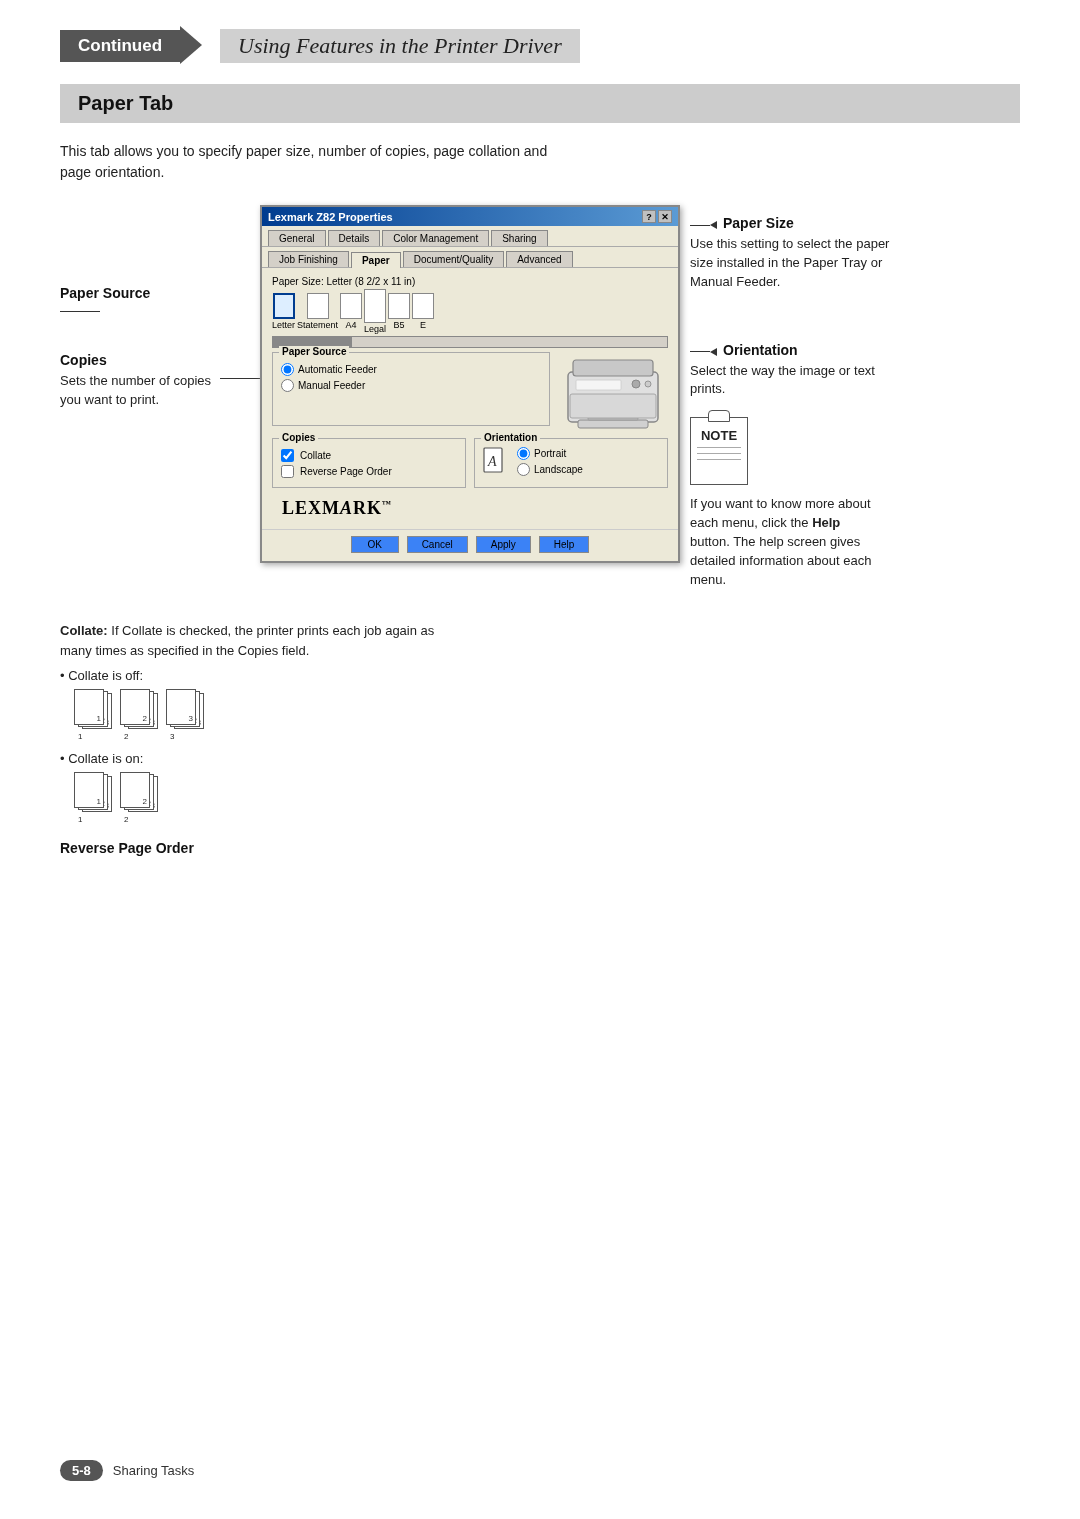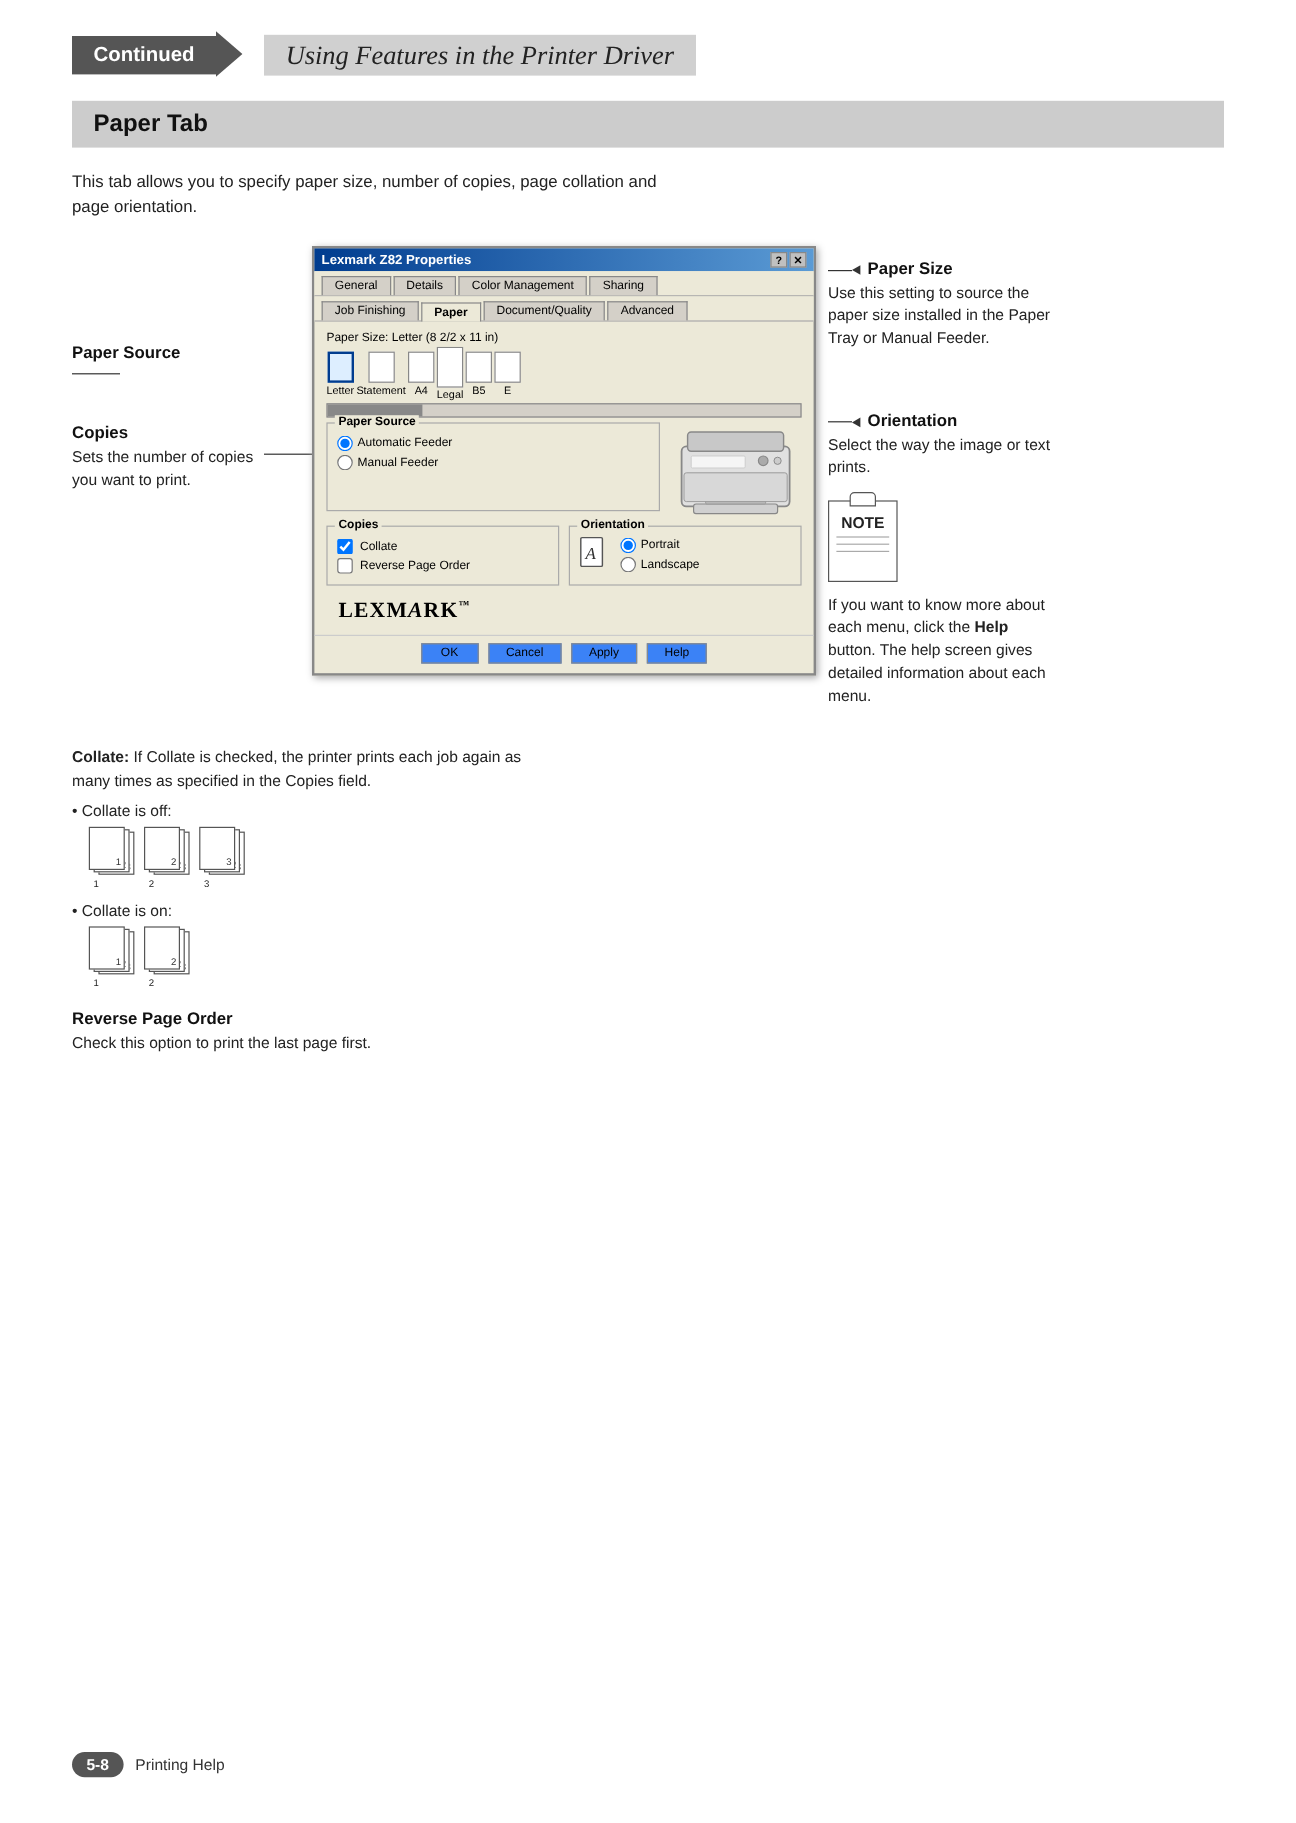--- a/index.html
+++ b/index.html
@@ -645,21 +645,21 @@
     </div>
 
     <div class="right-annotations">
 
       <div class="annotation-block">
         <div style="display:flex;align-items:center;">
           <div style="border-top:1.5px solid #333;width:20px;flex-shrink:0;"></div>
           <div style="width:0;height:0;border-top:4px solid transparent;border-bottom:4px solid transparent;border-right:7px solid #333;"></div>
           <span class="annotation-label" style="margin-left:6px;">Paper Size</span>
         </div>
-        <div class="annotation-text">Use this setting to source the paper size installed in the Paper Tray or Manual Feeder.</div>
+        <div class="annotation-text">Use this setting to select the paper size installed in the Paper Tray or Manual Feeder.</div>
       </div>
 
       <div class="annotation-block" style="margin-top:50px;">
         <div style="display:flex;align-items:center;">
           <div style="border-top:1.5px solid #333;width:20px;flex-shrink:0;"></div>
           <div style="width:0;height:0;border-top:4px solid transparent;border-bottom:4px solid transparent;border-right:7px solid #333;"></div>
           <span class="annotation-label" style="margin-left:6px;">Orientation</span>
         </div>
         <div class="annotation-text">Select the way the image or text prints.</div>
       </div>
@@ -729,27 +729,26 @@
         <div class="page-stack">
           <div class="page-sheet" style="left:8px;top:4px;">3</div>
           <div class="page-sheet" style="left:4px;top:2px;">2</div>
           <div class="page-sheet" style="left:0;top:0;">2</div>
           <span style="position:absolute;bottom:-12px;left:4px;font-size:8px;">2</span>
         </div>
       </div>
 
       <div class="reverse-order-section" style="margin-top:28px;">
         <div class="annotation-label">Reverse Page Order</div>
-        <div class="annotation-text">Check this option to print the last page first.</div>
       </div>
     </div>
 
     <div class="bottom-right">
       
     </div>
   </div>
 
 </div>
 
 <div class="footer">
   <div class="footer-badge">5-8</div>
-  <span class="footer-text">Printing Help</span>
+  <span class="footer-text">Sharing Tasks</span>
 </div>
 
 </body></html>

